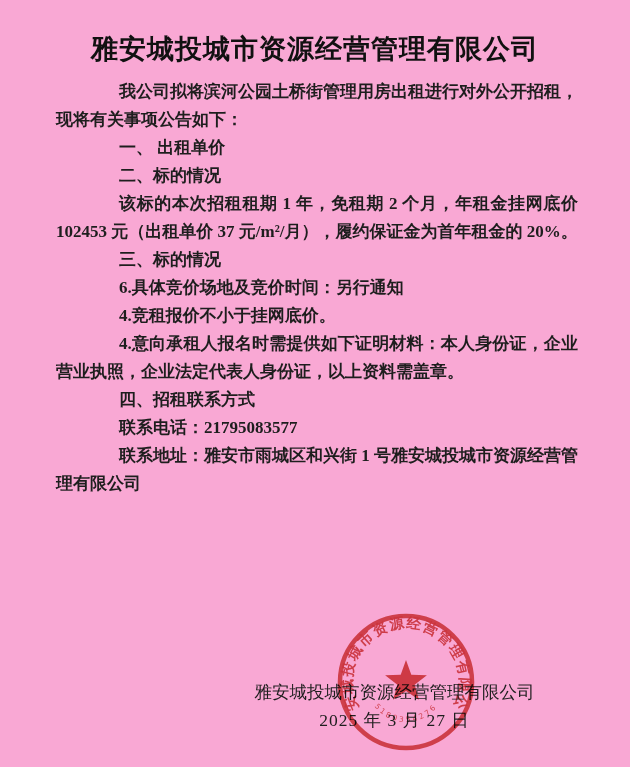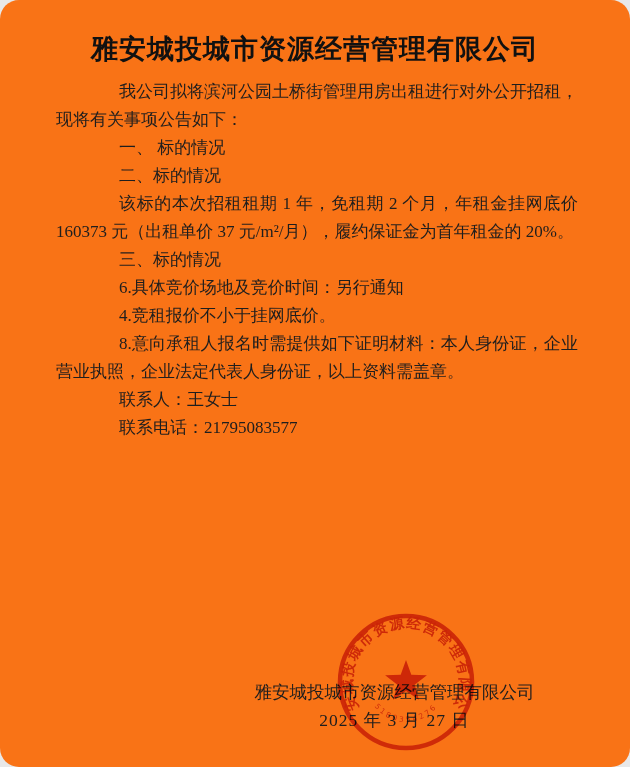--- a/index.html
+++ b/index.html
@@ -1,41 +1,41 @@
 <!DOCTYPE html>
 <html><head>
 <meta charset="utf-8">
 <style>
   html,body { margin:0; padding:0; background:#e8e8e8; }
   .page {
     position: relative;
     width: 630px;
     height: 767px;
     margin: 0 auto;
-    background: #f97316;
+    background: #f9a8d4;
     overflow: hidden;
     font-family: "Liberation Serif", "DejaVu Serif", serif;
     color: #1e1e1e;
-    border-radius: 19px;
   }
   .title {
     margin: 0;
     padding-top: 30px;
     text-align: center;
     font-size: 27px;
     font-weight: bold;
     line-height: 38px;
     color: #111;
     letter-spacing: 1px;
   }
   .content {
     margin: 10px 52px 0 56px; 
     font-size: 17px;
     line-height: 28px;
     text-align: justify;
+    font-weight: bold;
   }
   .content p { margin: 0; }
   .indent { text-indent: 63px; }
   .signature-block {
     position: absolute;
     top: 678px;
     right: 93px;
     width: 285px;
     text-align: center;
     font-size: 17.5px;
@@ -59,29 +59,30 @@
 
 <div class="page">
 
   <h1 class="title">
     <span>雅安城投城市资源经营管理有限公司</span><br>
   </h1>
 
   <div class="content">
     <p class="indent">我公司拟将滨河公园土桥街管理用房出租进行对外公开招租，现将有关事项公告如下：</p>
     <div>
-        <p class="indent">一、 标的情况</p>
+        <p class="indent">一、 出租单价</p>
         <p class="indent">二、标的情况</p>
-        <p class="indent">该标的本次招租租期 1 年，免租期 2 个月，年租金挂网底价 160373 元（出租单价 37 元/m²/月），履约保证金为首年租金的 20%。</p>
+        <p class="indent">该标的本次招租租期 1 年，免租期 2 个月，年租金挂网底价 102453 元（出租单价 37 元/m²/月），履约保证金为首年租金的 20%。</p>
         <p class="indent">三、标的情况</p>
         <p class="indent">6.具体竞价场地及竞价时间：另行通知</p>
         <p class="indent">4.竞租报价不小于挂网底价。</p>
-        <p class="indent">8.意向承租人报名时需提供如下证明材料：本人身份证，企业营业执照，企业法定代表人身份证，以上资料需盖章。</p>
-        <p class="indent">联系人：王女士</p>
+        <p class="indent">4.意向承租人报名时需提供如下证明材料：本人身份证，企业营业执照，企业法定代表人身份证，以上资料需盖章。</p>
+        <p class="indent">四、招租联系方式</p>
         <p class="indent">联系电话：21795083577</p>
+        <p class="indent">联系地址：雅安市雨城区和兴街 1 号雅安城投城市资源经营管理有限公司</p>
       </div>
   </div>
 
   <div class="signature-block">
     <p style="margin:0">雅安城投城市资源经营管理有限公司</p>
     <p class="date-line" style="margin:0">2025 年 3 月 27 日</p>
   </div>
 
   <svg class="seal" viewBox="0 0 170 170" aria-hidden="true">
     <defs>

